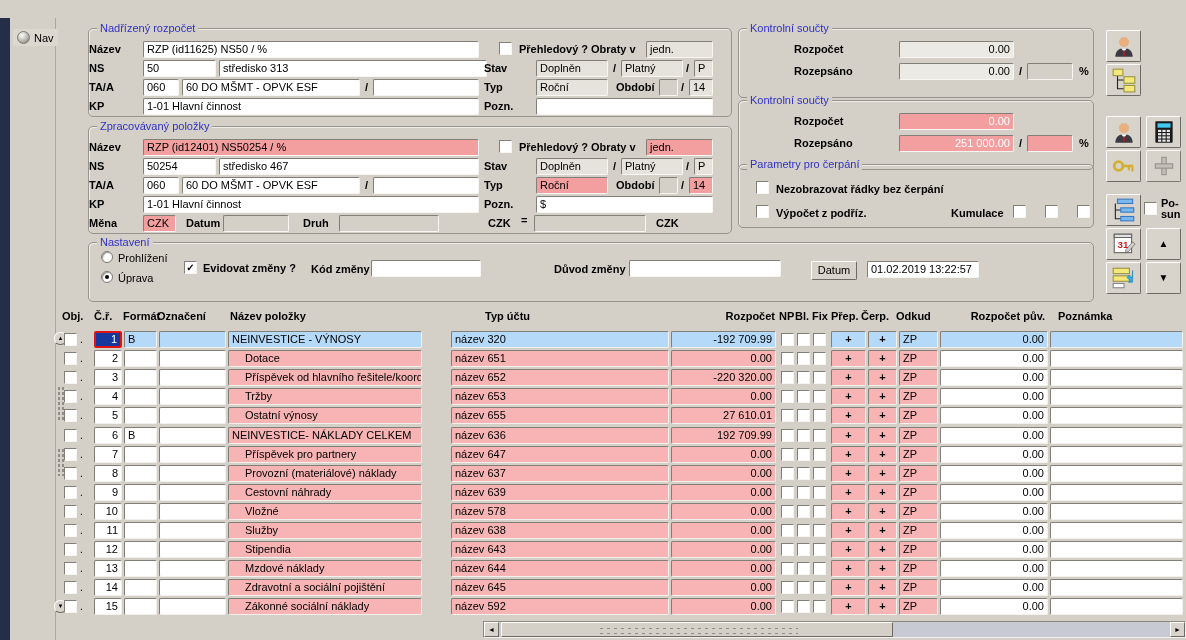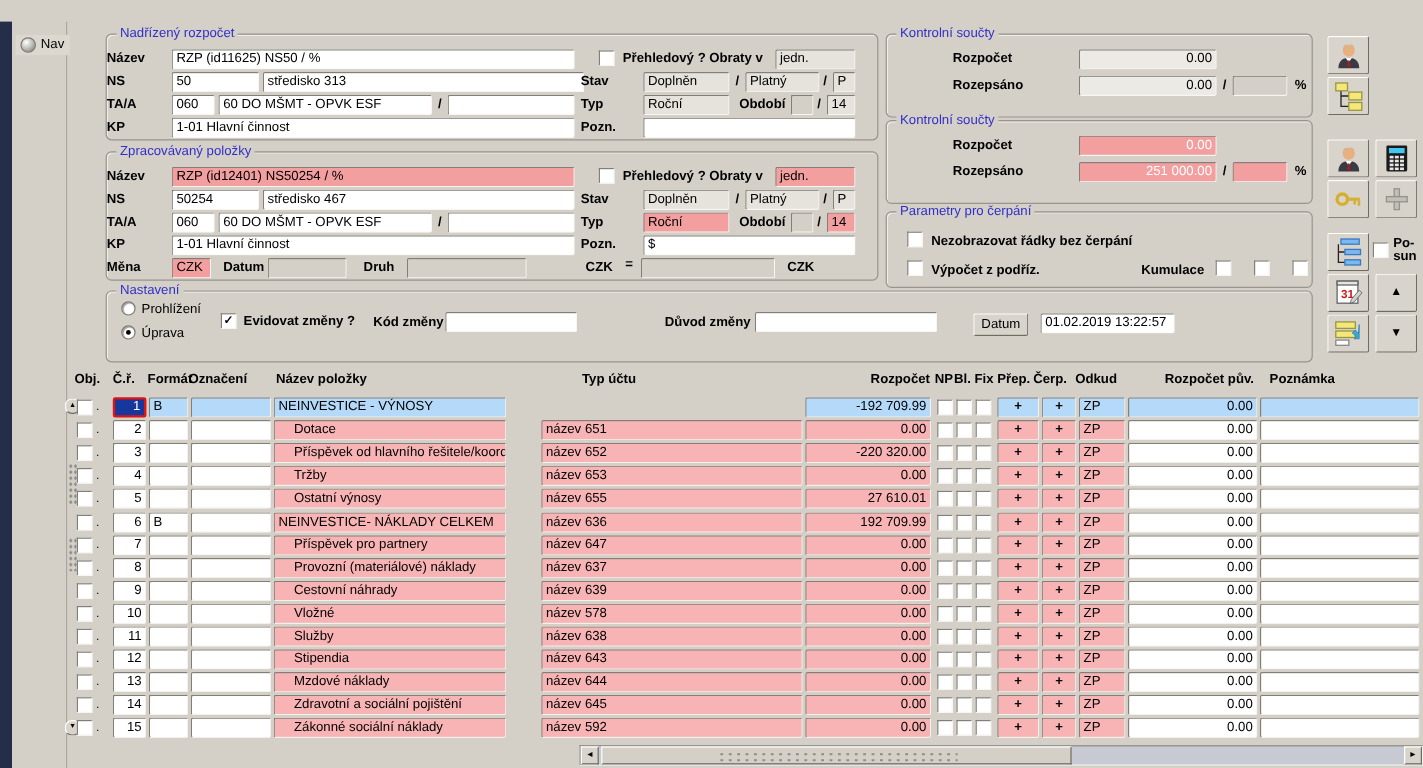--- a/index.html
+++ b/index.html
@@ -9,21 +9,21 @@
   .titlebar{position:absolute;left:0;top:0;width:1186px;height:18px;background:var(--titlebar-bg,#242e49);
             color:#dde2ec;display:flex;align-items:center;gap:5px;padding-left:3px;box-sizing:border-box}
   .app-ico{width:13px;height:13px;background:#fff;border:1px solid #4a66cc;color:#2a3fb8;
            font-weight:bold;font-style:italic;font-size:8px;line-height:12px;text-align:center;flex:0 0 auto}
   .tb-title{flex:1;white-space:nowrap;overflow:hidden}
   .tb-btns{display:flex;align-items:center;gap:8px;padding-right:8px}
   .tb-close{font-size:14px;font-weight:bold;line-height:14px;cursor:default}
   
   .nav-strip{position:absolute;left:0;top:18px;width:10px;height:622px;background:var(--titlebar-bg,#242e49)}
   .nav-panel{position:absolute;left:10px;top:18px;width:45px;height:622px;border-right:1px solid #aba79f}
-  .nav-btn{position:absolute;left:3px;top:11px;display:flex;align-items:flex-start;gap:4px;padding:2px 4px;background:#dcd8d0}
+  .nav-btn{position:absolute;left:3px;top:11px;display:flex;align-items:center;gap:4px;padding:2px 4px;background:#dcd8d0}
   .sphere{width:11px;height:11px;border-radius:50%;border:1px solid #7d7a74;
           background:radial-gradient(circle at 35% 30%,#ffffff,#b9b6ae 55%,#6f6c66)}
   
   .group{position:absolute;border:1px solid #97948d;border-radius:5px;box-shadow:inset 1px 1px 0 #eeece7}
   .gtitle{position:absolute;top:-7px;left:8px;background:var(--window-bg,#d4d0c8);padding:0 3px;
           color:var(--group-title-color,#3030c8);white-space:nowrap}
   
   .lbl{position:absolute;font-weight:bold;white-space:nowrap}
   .lbl.r{text-align:left}
   .posun{white-space:pre-line;line-height:11px}
@@ -190,21 +190,21 @@
     <span class="gtitle">Kontrolní součty</span>
     <span class="lbl r" style="left:55px;top:14px;width:100px">Rozpočet</span>
     <div class="fld pink num wt" style="left:160px;top:12px;width:115px">0.00</div>
     <span class="lbl r" style="left:55px;top:36px;width:100px">Rozepsáno</span>
     <div class="fld pink num wt" style="left:160px;top:34px;width:115px">251 000.00</div>
     <span class="lbl" style="left:280px;top:36px">/</span>
     <div class="fld pink" style="left:288px;top:34px;width:46px"></div>
     <span class="lbl" style="left:340px;top:36px">%</span>
   </div>
 
-  <div class="group" style="left:738px;top:176px;width:354px;height:62px">
+  <div class="group" style="left:738px;top:164px;width:354px;height:62px">
     <span class="gtitle">Parametry pro čerpání</span>
     <span class="chkbox" style="left:17px;top:16px"></span>
     <span class="lbl" style="left:37px;top:18px">Nezobrazovat řádky bez čerpání</span>
     <span class="chkbox" style="left:17px;top:40px"></span>
     <span class="lbl" style="left:37px;top:42px">Výpočet z podříz.</span>
     <span class="lbl" style="left:212px;top:42px">Kumulace</span>
     <span class="chkbox" style="left:274px;top:40px"></span>
     <span class="chkbox" style="left:306px;top:40px"></span>
     <span class="chkbox" style="left:338px;top:40px"></span>
   </div>
@@ -343,20 +343,21 @@
   <div class="vbtn" style="left:54px;top:600px"><span>▼</span></div>
 
   <div class="tbody">
       <div class="trow sel" style="top: 0px;">
         <span class="chkbox c-obj"></span>
         <span class="dotmark">.</span>
         <div class="cell c-num numcell selcell">1</div>
         <div class="cell c-format">B</div>
         <div class="cell c-label"></div>
         <div class="cell c-name rowcol">NEINVESTICE - VÝNOSY</div>
+        <div class="cell c-account rowcol">název 320</div>
         <div class="cell c-budget rowcol numcell">-192 709.99</div>
         <span class="chkbox c-np"></span>
         <span class="chkbox c-bl"></span>
         <span class="chkbox c-fix"></span>
         <div class="cell c-prep rowcol plus">+</div>
         <div class="cell c-cerp rowcol plus">+</div>
         <div class="cell c-odkud rowcol">ZP</div>
         <div class="cell c-borig numcell">0.00</div>
         <div class="cell c-note"></div>
       </div>

